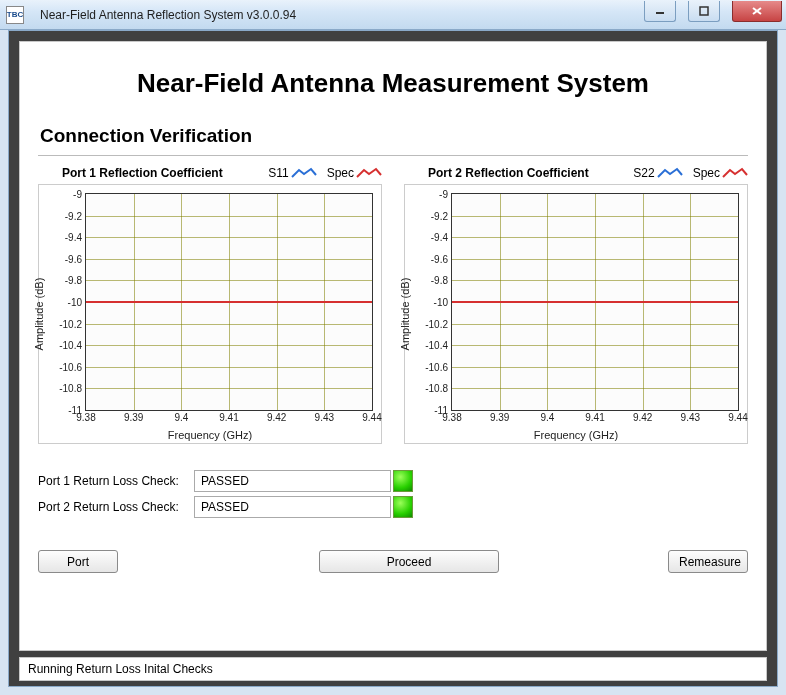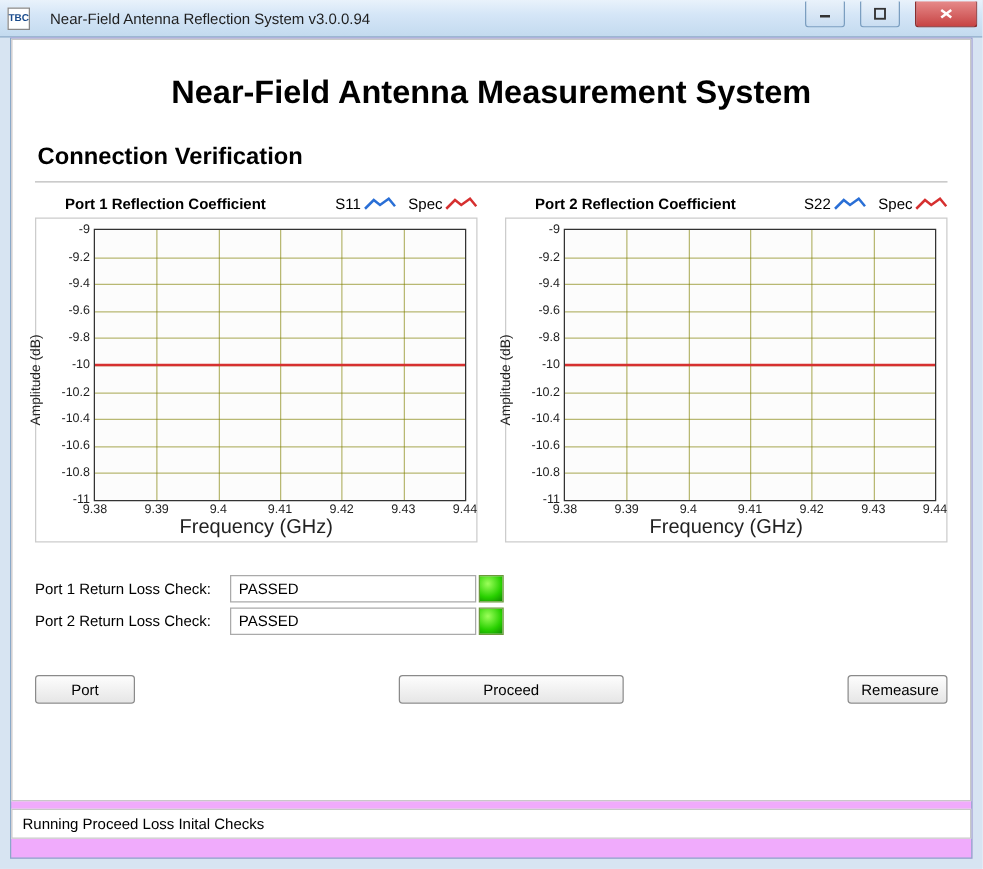--- a/index.html
+++ b/index.html
@@ -63,23 +63,24 @@
   }
   .win-btn svg { display:block; }
 
   
   .client {
     position: absolute;
     top: 30px;
     left: 8px;
     right: 8px;
     bottom: 8px;
-    background: #f0abfc;
+    background: #404040;
     border: 1px solid #8aa9c8;
     box-sizing: border-box;
+    padding: 10px;
   }
 
   
   .main-panel {
     background: #fff;
     border: 1px solid #c8c8c8;
     padding: 16px 18px 12px 18px;
     box-sizing: border-box;
     height: 610px;
     display: flex;
@@ -184,21 +185,21 @@
   }
   .ylabel span {
     display: inline-block;
     transform: translateX(-50%);
   }
   .xlabel {
     position: absolute;
     bottom: 2px;
     left: 0; right: 0;
     text-align: center;
-    font-size: 16px;
+    font-size: 11px;
     color: #222;
   }
 
   
   .status-rows { margin-top: 22px; }
   .status-row {
     display: flex;
     align-items: center;
     margin: 4px 0;
   }
@@ -414,15 +415,15 @@
     <div class="btn-row">
       <button class="app-btn sm">Port</button>
       <div class="btn-spacer"></div>
       <button class="app-btn wide">Proceed</button>
       <div class="btn-spacer"></div>
       <button class="app-btn sm">Remeasure</button>
     </div>
 
   </div>
 
-  <div class="statusbar">Running Proceed Loss Inital Checks</div>
+  <div class="statusbar">Running Return Loss Inital Checks</div>
 
 </div>
 
 </body></html>

